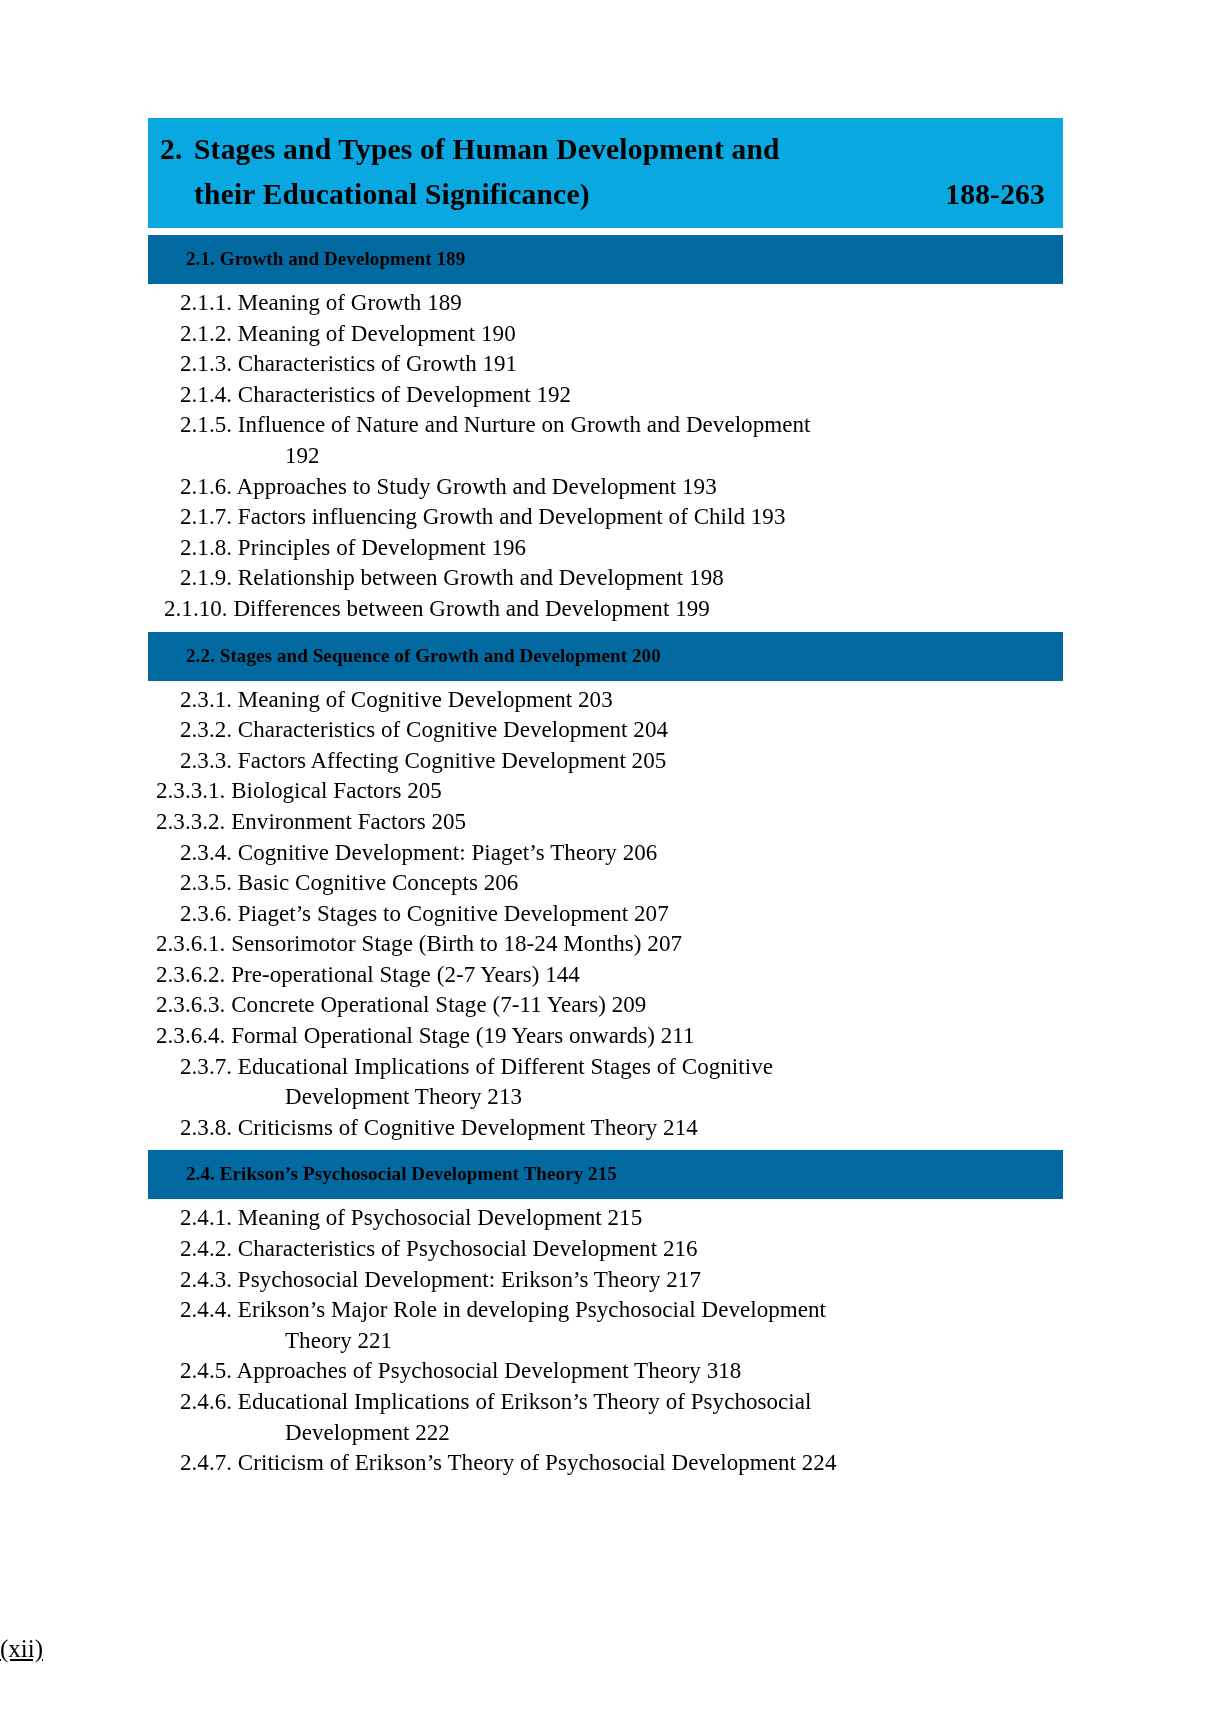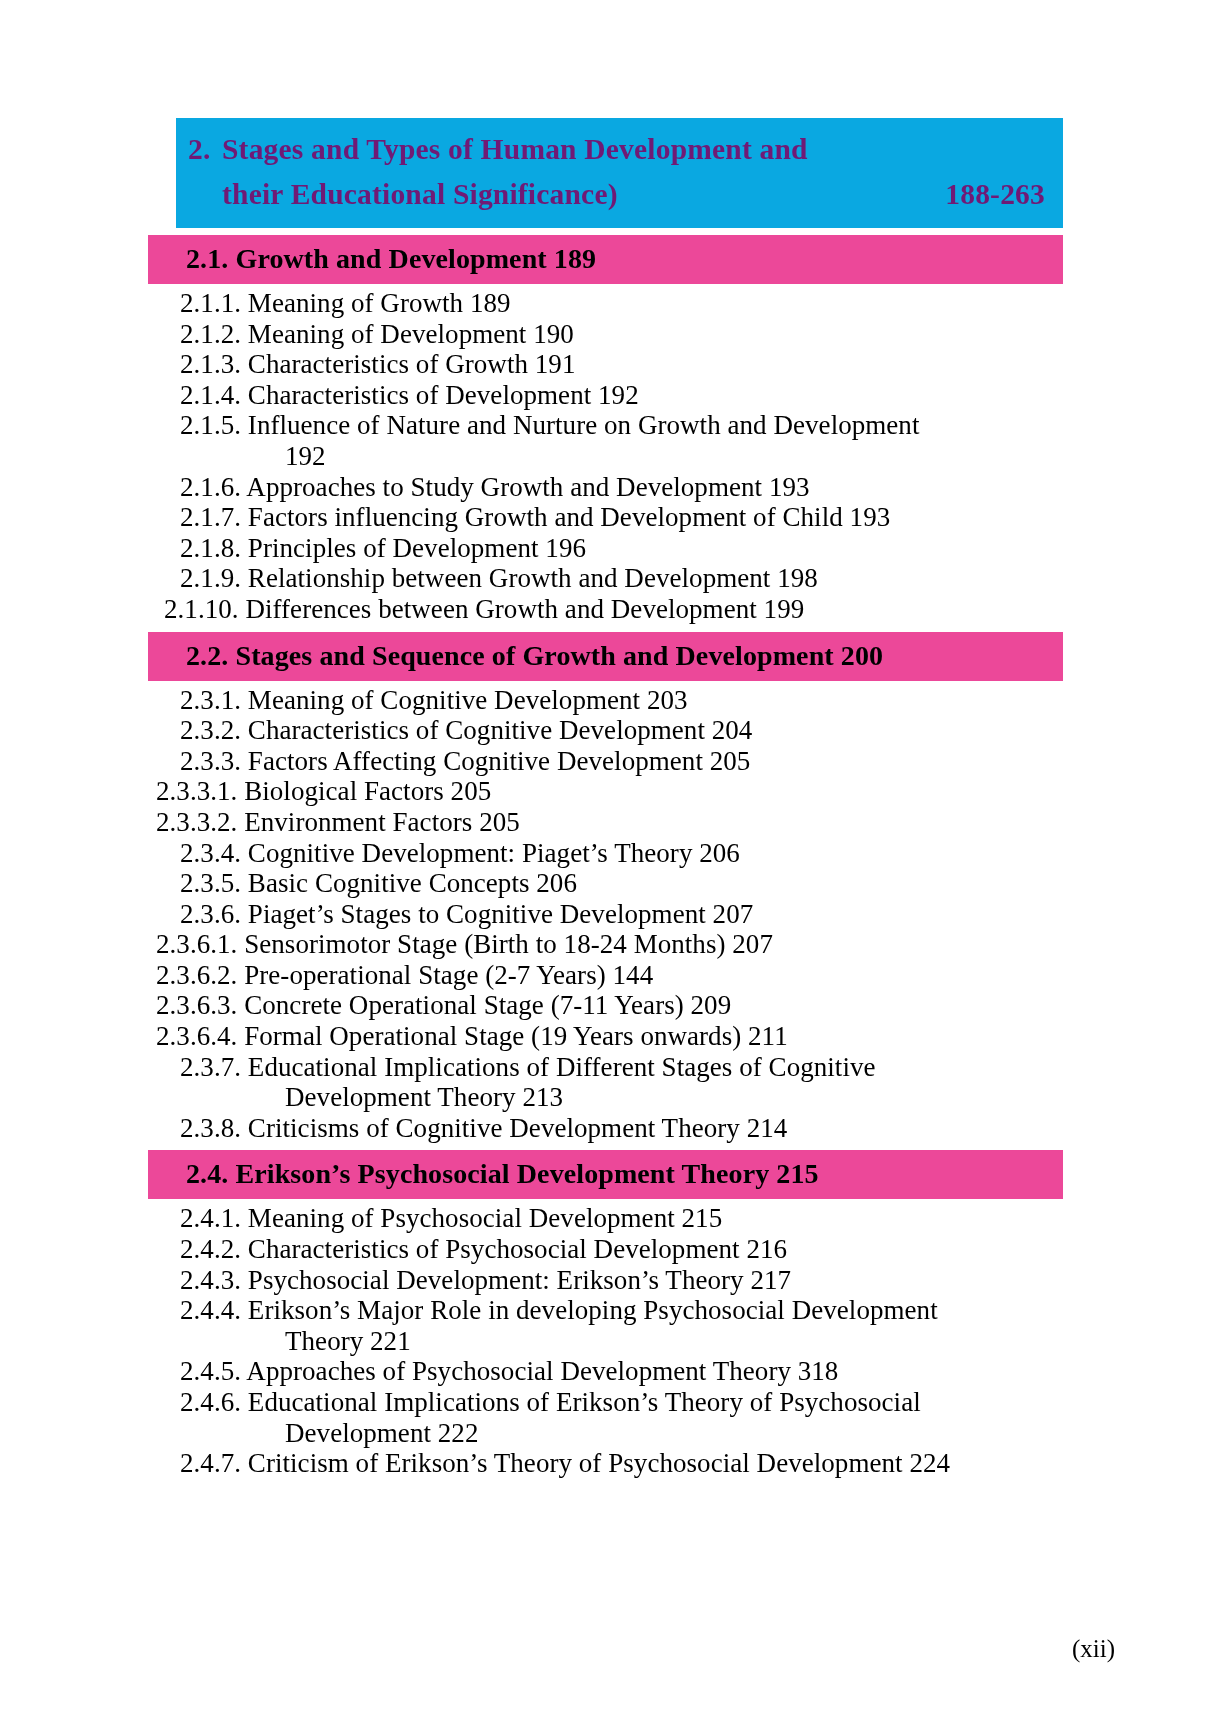--- a/index.html
+++ b/index.html
@@ -25,28 +25,27 @@
   .content {
     position: absolute;
     left: 148px;
     top: 118px;
     width: 915px;
   }
 
   
   .chapter-bar {
     background: #0aa8e1;
-    color: #701a75;
+    color: #000000;
     font-weight: bold;
     font-size: 29.5px;
     line-height: 45px;
     padding: 9px 14px 11px 12px;
     position: relative;
     letter-spacing: 0.2px;
-    margin-left: 28px;
   }
   .chapter-line {
     display: block;
     white-space: nowrap;
   }
   .chapter-num {
     display: inline-block;
     width: 34px;
   }
   .chapter-title-1 { }
@@ -57,38 +56,38 @@
   }
   .chapter-title-2 {
     padding-left: 34px;
   }
   .chapter-pages {
     padding-right: 4px;
   }
 
   
   .section-bar {
-    background: #ec4899;
+    background: #0369a1;
     color: #000000;
     font-weight: bold;
-    font-size: 28px;
+    font-size: 19px;
     line-height: 40px;
     padding: 4px 14px 5px 38px;
     margin-top: 7px;
     white-space: nowrap;
     letter-spacing: 0.1px;
   }
 
   
   .entries {
     margin: 4px 0 0 0;
     padding: 0;
   }
   .entry {
-    font-size: 27px;
+    font-size: 23px;
     line-height: 30.6px;
     white-space: nowrap;
     padding-left: 32px;
     letter-spacing: 0.05px;
   }
   
   .entry.lvl4 { padding-left: 8px; }
   .entry.lvl3wide { padding-left: 16px; }
   .entry.wrap {
     white-space: normal;
@@ -97,22 +96,23 @@
     display: block;
     padding-left: 105px;
   }
 
   
   .footer {
     position: absolute;
     left: 0;
     top: 1635px;
     width: 1115px;
-    text-align: right;
+    text-align: left;
     font-size: 25px;
+    text-decoration: underline;
   }
 </style>
 </head>
 <body>
 
 <div class="page">
   <div class="content">
 
     <div class="chapter-bar">
       <span class="chapter-line"><span class="chapter-num">2.</span><span class="chapter-title-1">Stages and Types of Human Development and</span></span>

